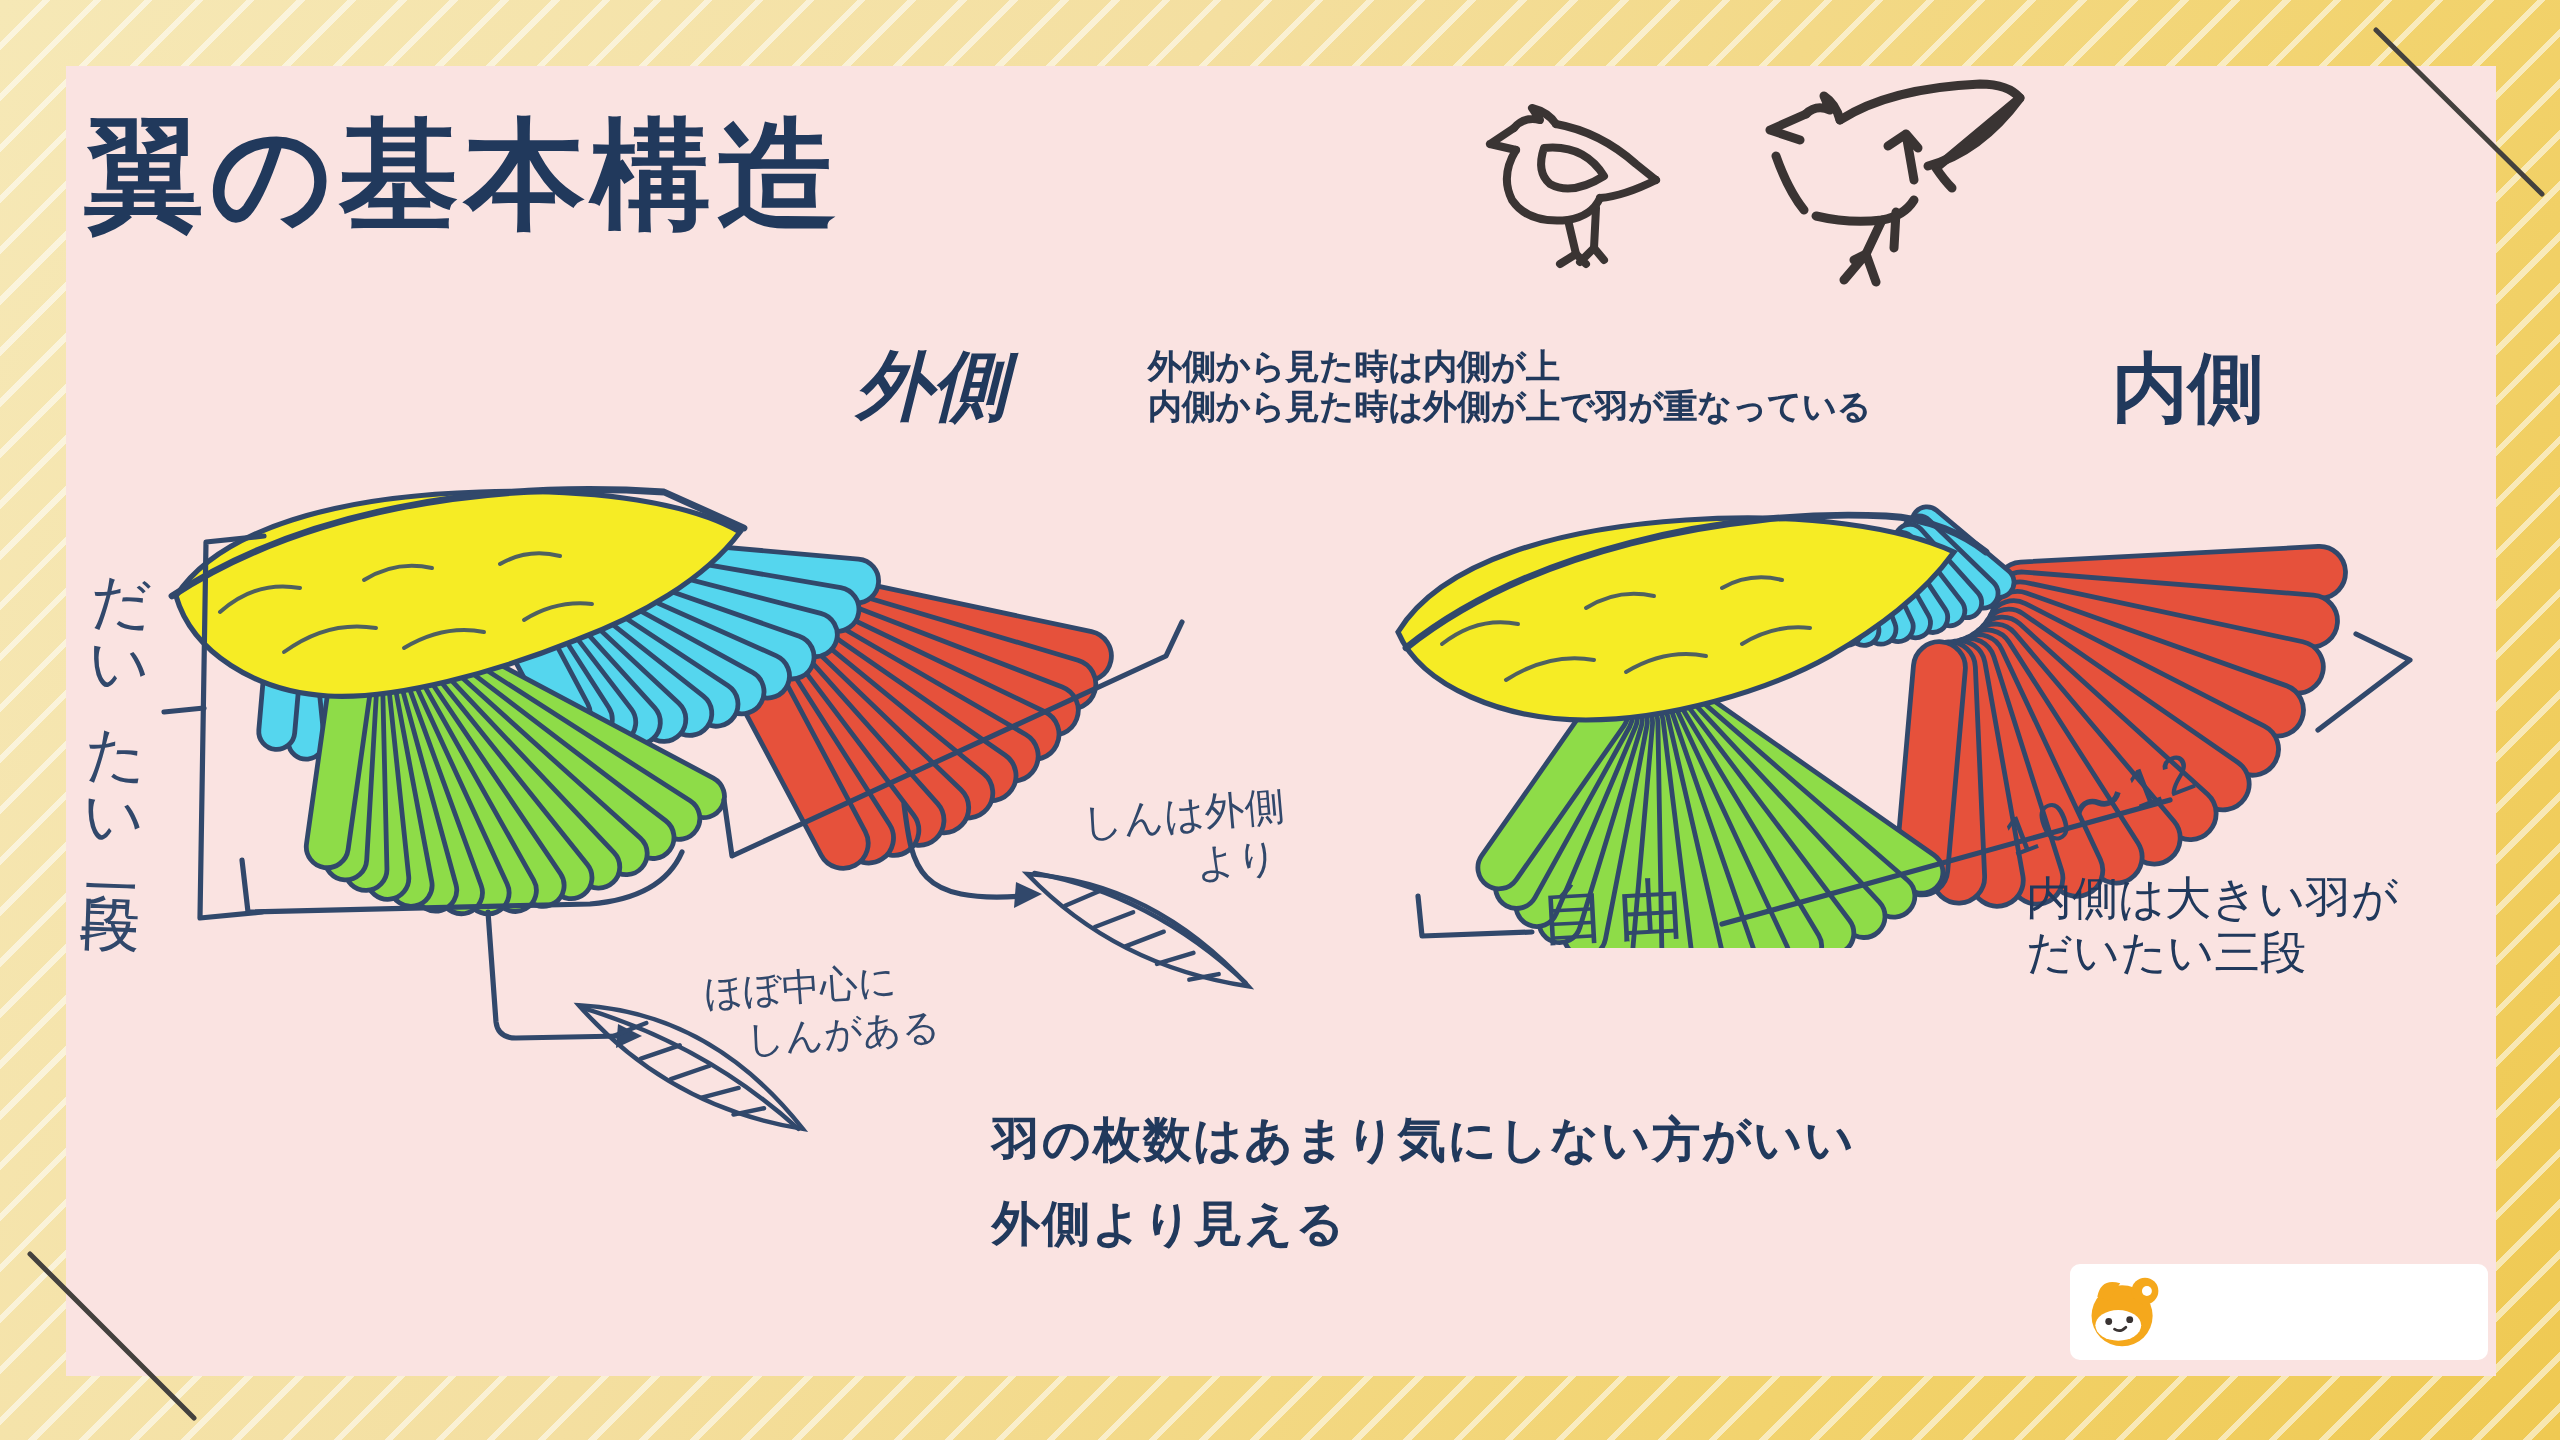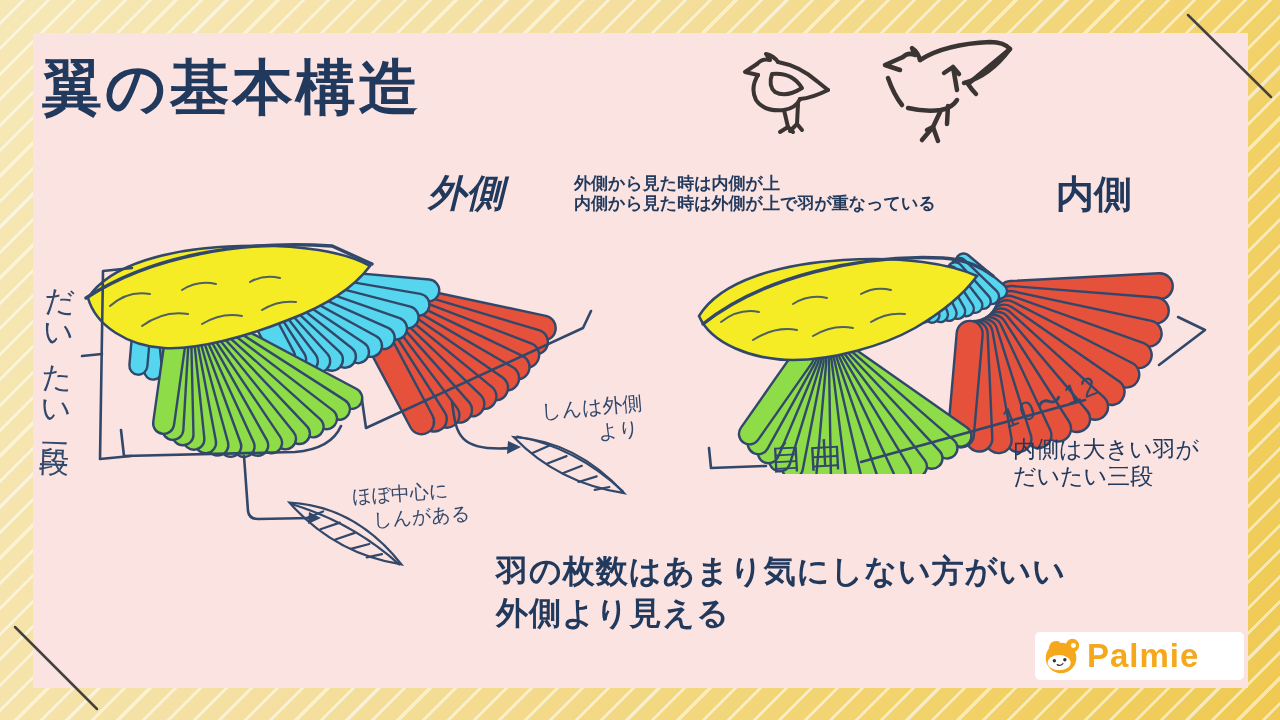--- a/index.html
+++ b/index.html
@@ -17,21 +17,21 @@
   .abs{position:absolute;}
   .title{left:42px;top:48px;font-size:60px;font-weight:bold;letter-spacing:3px;color:#21395C;}
   .side-label{font-size:38px;font-weight:bold;color:#21395C;}
   .note{left:574px;top:174px;font-size:17px;font-weight:600;line-height:20px;color:#21395C;}
   .hand{color:#31486B;}
   .rows-note{
     left:36px;top:266px;height:220px;font-size:30px;letter-spacing:4px;
     writing-mode:vertical-rl;text-orientation:upright;transform:rotate(2deg);
   }
   .inner-big{left:1013px;top:436px;font-size:23px;font-weight:normal;line-height:27px;color:#21395C;}
-  .footer{left:496px;top:550px;font-size:32px;font-weight:bold;line-height:42px;letter-spacing:1px;color:#21395C;}
+  .footer{left:496px;top:550px;font-size:24px;font-weight:bold;line-height:42px;letter-spacing:1px;color:#21395C;}
   .logo{
     left:1035px;top:632px;width:209px;height:48px;background:#fff;border-radius:5px;
     display:flex;align-items:center;gap:4px;padding-left:6px;box-sizing:border-box;
   }
   .logo-text{font-size:33px;font-weight:bold;color:#F5A81C;letter-spacing:1px;}
   svg{display:block;}
 </style>
 </head>
 <body>
 
@@ -256,15 +256,14 @@
     <svg width="42" height="42" viewBox="0 0 44 44">
       <circle cx="21" cy="24" r="16" fill="#F5A81C"></circle>
       <path d="M8,14 Q10,4 20,7 L14,16 Z" fill="#F5A81C"></path>
       <circle cx="33" cy="11" r="7" fill="#F5A81C"></circle>
       <circle cx="34" cy="11" r="2.6" fill="#fff"></circle>
       <ellipse cx="19" cy="29" rx="12" ry="8" fill="#fff"></ellipse>
       <circle cx="14" cy="27" r="1.8" fill="#3A3433"></circle>
       <circle cx="25" cy="26" r="1.8" fill="#3A3433"></circle>
       <path d="M17,31 Q20,33 23,30" stroke="#3A3433" stroke-width="1.4" fill="none" stroke-linecap="round"></path>
     </svg>
-    <span class="logo-text">Palmie</span>
   </div>
 </div>
 
 </body></html>

